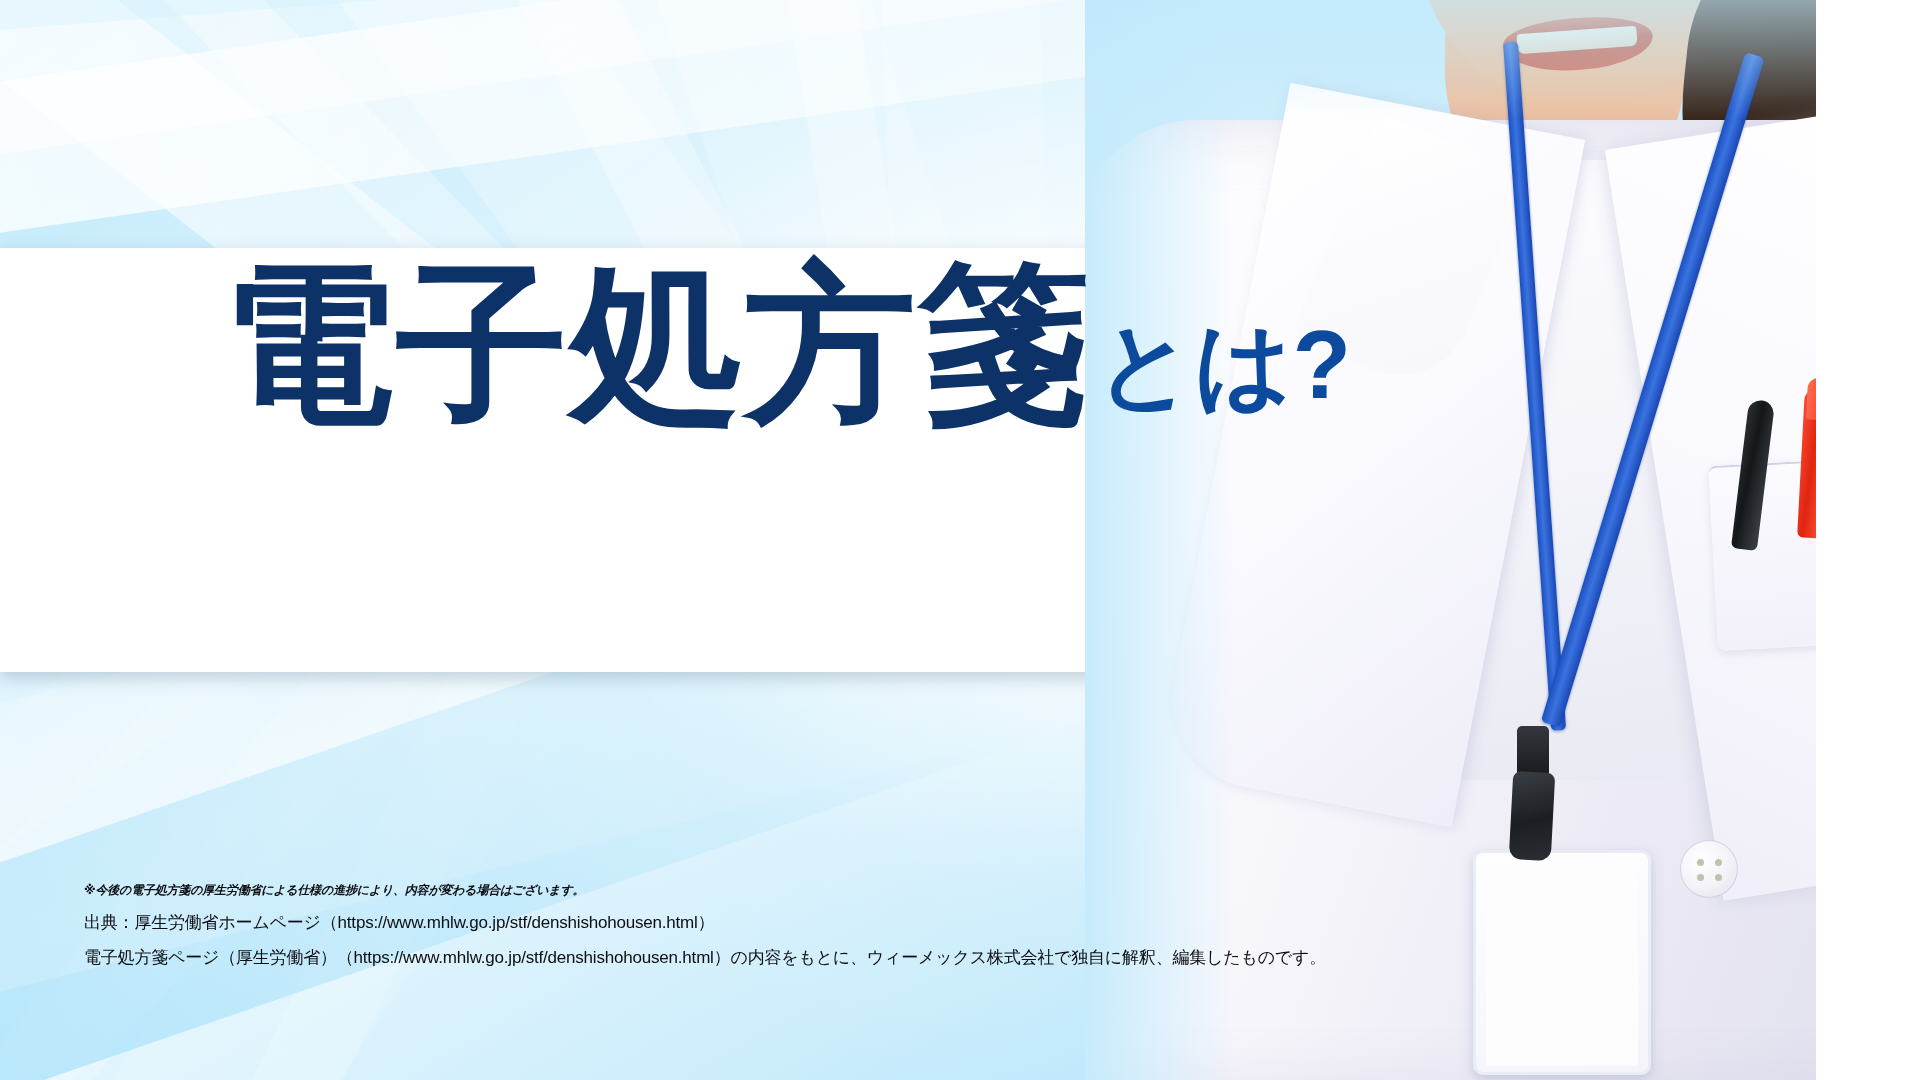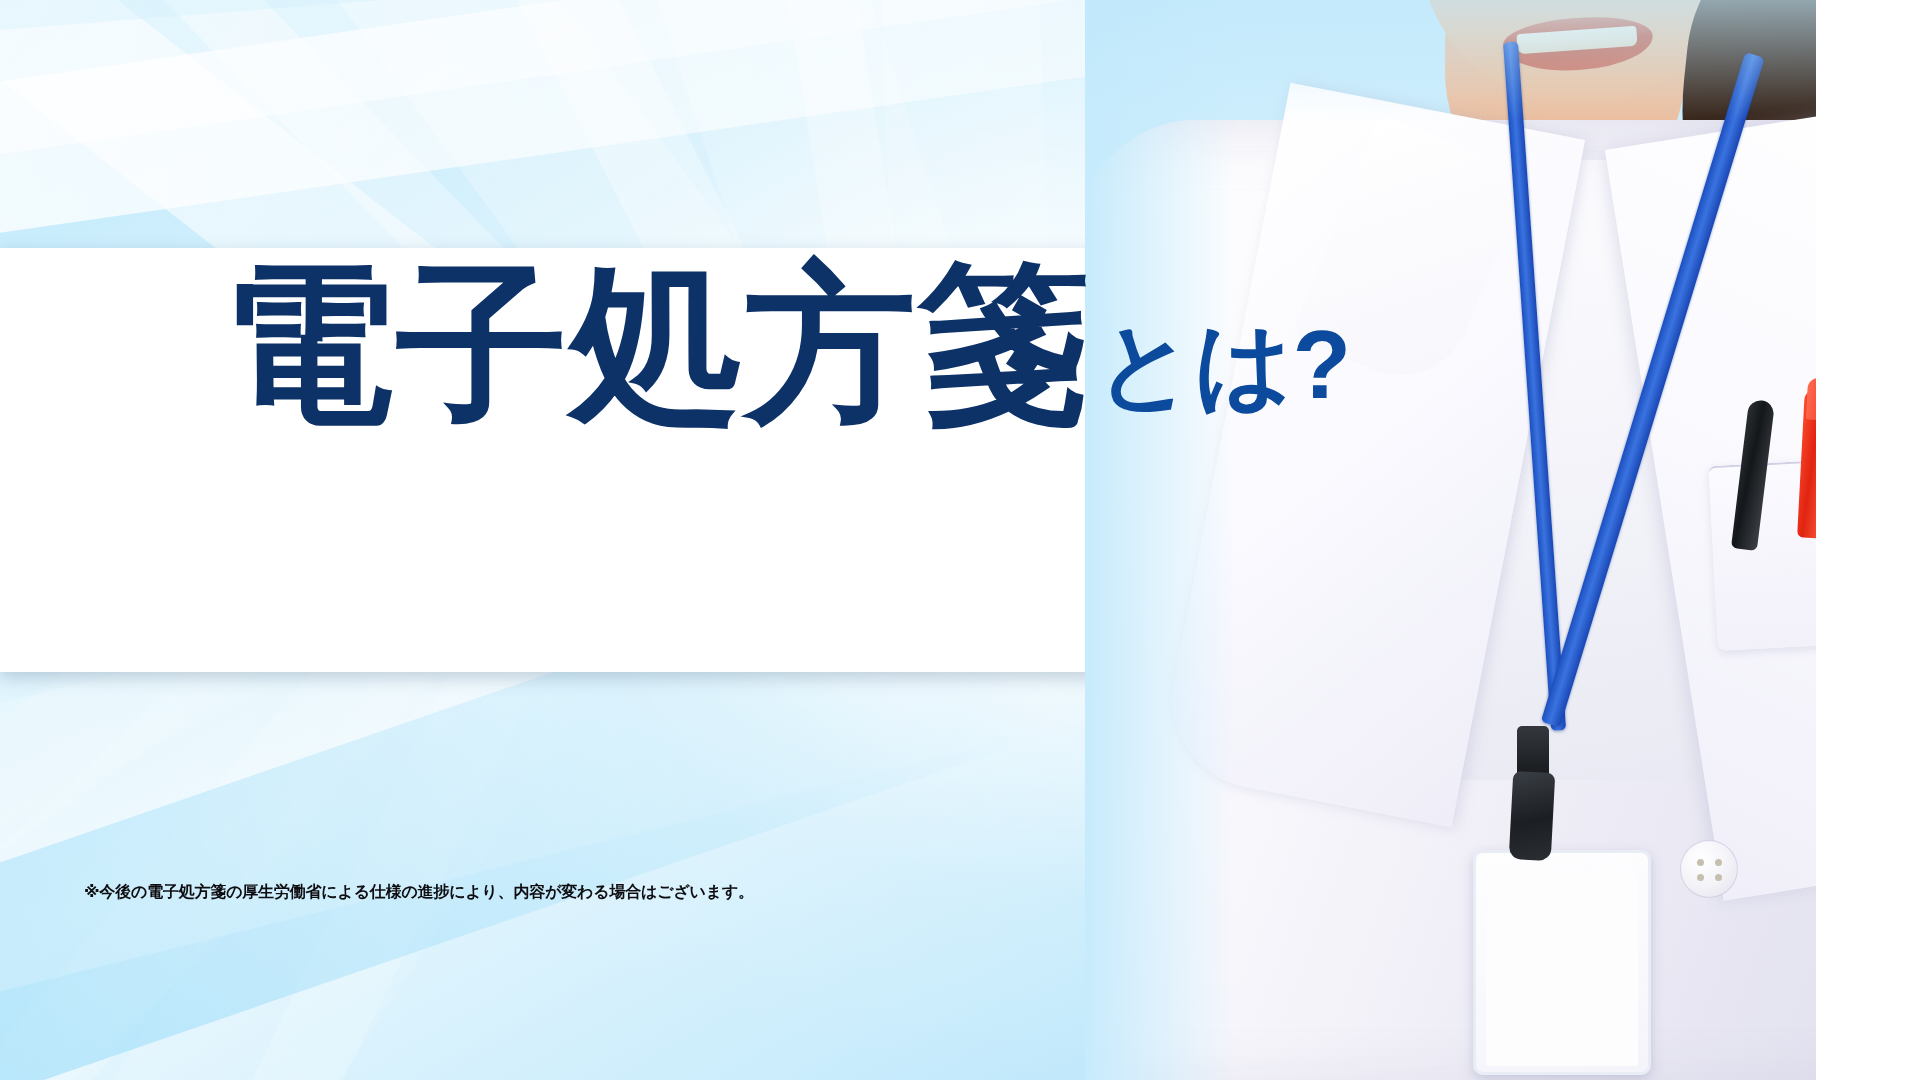--- a/index.html
+++ b/index.html
@@ -163,21 +163,21 @@
     z-index:7;
     color:#0e0e12;
   }
   .footnotes .fn {
     font-size:17px;
     line-height:1;
     margin-bottom:18px;
     white-space:nowrap;
     letter-spacing:-0.2px;
   }
-  .footnotes .fn:first-child { font-weight:bold; font-size:16px; }
+  .footnotes .fn:first-child { font-weight:bold; font-size:12px;font-style:italic; }
   .footnotes .fn:last-child { margin-bottom:0; }
 
   
   .photo {
     position:absolute;
     left:1085px; top:0;
     width:835px; height:1080px;
     z-index:5;
     overflow:hidden;
   }
@@ -485,15 +485,17 @@
   <div class="band"></div>
 
   <div class="titlewrap">
     <div class="main-title">
       <span class="kanji">電子処方箋</span><span class="toha">とは?</span>
     </div>
   </div>
 
   <div class="footnotes">
     <div class="fn">※今後の電子処方箋の厚生労働省による仕様の進捗により、内容が変わる場合はございます。</div>
+    <div class="fn">出典：厚生労働省ホームページ（https://www.mhlw.go.jp/stf/denshishohousen.html）</div>
+    <div class="fn">電子処方箋ページ（厚生労働省）（https://www.mhlw.go.jp/stf/denshishohousen.html）の内容をもとに、ウィーメックス株式会社で独自に解釈、編集したものです。</div>
   </div>
 
 </div>
 
 </body></html>

